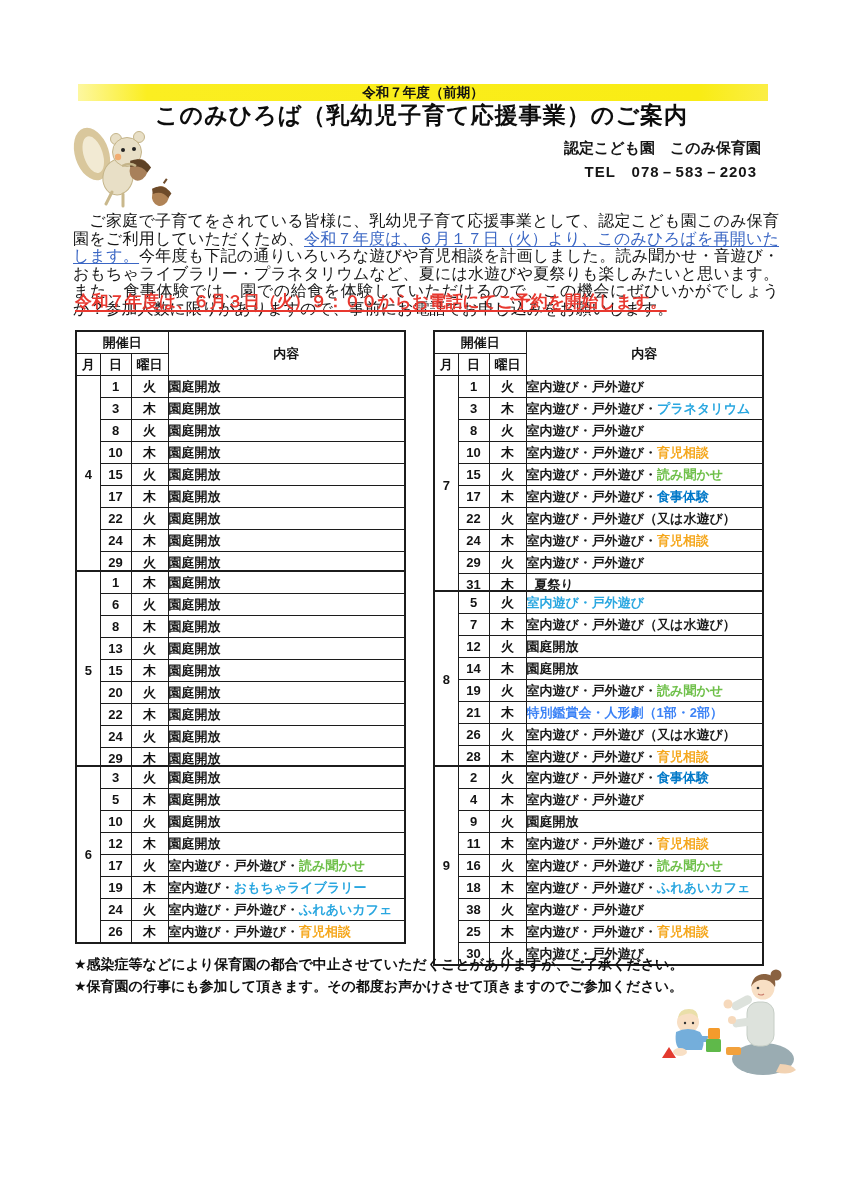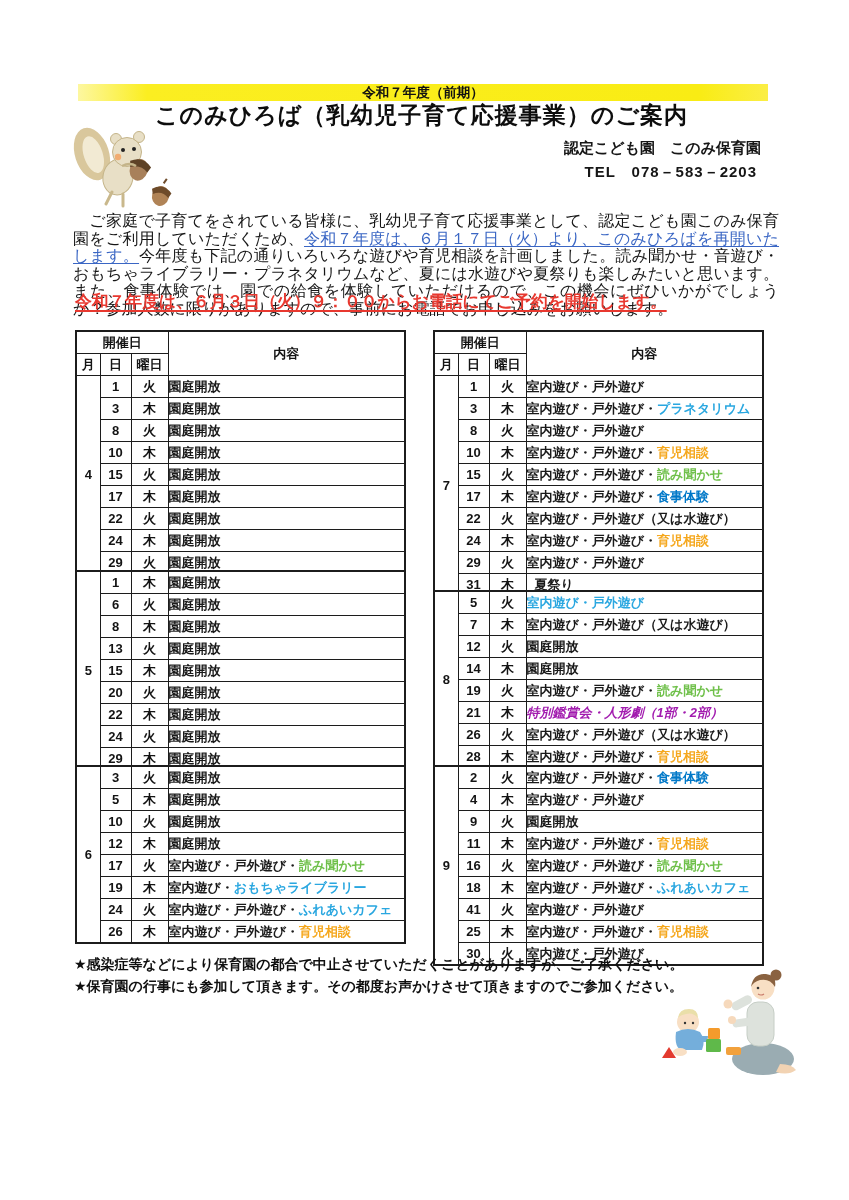--- a/index.html
+++ b/index.html
@@ -369,21 +369,21 @@
         <td class="ccell"><span style="color: rgb(26, 26, 26);">園庭開放</span></td>
       </tr>
       <tr>
         <td class="dcell">19</td>
         <td class="wcell">火</td>
         <td class="ccell"><span style="color: rgb(26, 26, 26);">室内遊び・戸外遊び・</span><span style="color: rgb(111, 192, 74);">読み聞かせ</span></td>
       </tr>
       <tr>
         <td class="dcell">21</td>
         <td class="wcell">木</td>
-        <td class="ccell"><span style="color: #a21caf; font-style: italic;">特別鑑賞会・人形劇（1部・2部）</span></td>
+        <td class="ccell"><span style="color: #3b82f6;">特別鑑賞会・人形劇（1部・2部）</span></td>
       </tr>
       <tr>
         <td class="dcell">26</td>
         <td class="wcell">火</td>
         <td class="ccell"><span style="color: rgb(26, 26, 26);">室内遊び・戸外遊び（又は水遊び）</span></td>
       </tr>
       <tr>
         <td class="dcell">28</td>
         <td class="wcell">木</td>
         <td class="ccell"><span style="color: rgb(26, 26, 26);">室内遊び・戸外遊び・</span><span style="color: rgb(245, 168, 31);">育児相談</span></td>
@@ -423,21 +423,21 @@
         <td class="dcell">16</td>
         <td class="wcell">火</td>
         <td class="ccell"><span style="color: rgb(26, 26, 26);">室内遊び・戸外遊び・</span><span style="color: rgb(111, 192, 74);">読み聞かせ</span></td>
       </tr>
       <tr>
         <td class="dcell">18</td>
         <td class="wcell">木</td>
         <td class="ccell"><span style="color: rgb(26, 26, 26);">室内遊び・戸外遊び・</span><span style="color: rgb(42, 167, 224);">ふれあいカフェ</span></td>
       </tr>
       <tr>
-        <td class="dcell">41</td>
+        <td class="dcell">38</td>
         <td class="wcell">火</td>
         <td class="ccell"><span style="color: rgb(26, 26, 26);">室内遊び・戸外遊び</span></td>
       </tr>
       <tr>
         <td class="dcell">25</td>
         <td class="wcell">木</td>
         <td class="ccell"><span style="color: rgb(26, 26, 26);">室内遊び・戸外遊び・</span><span style="color: rgb(245, 168, 31);">育児相談</span></td>
       </tr>
       <tr>
         <td class="dcell">30</td>

